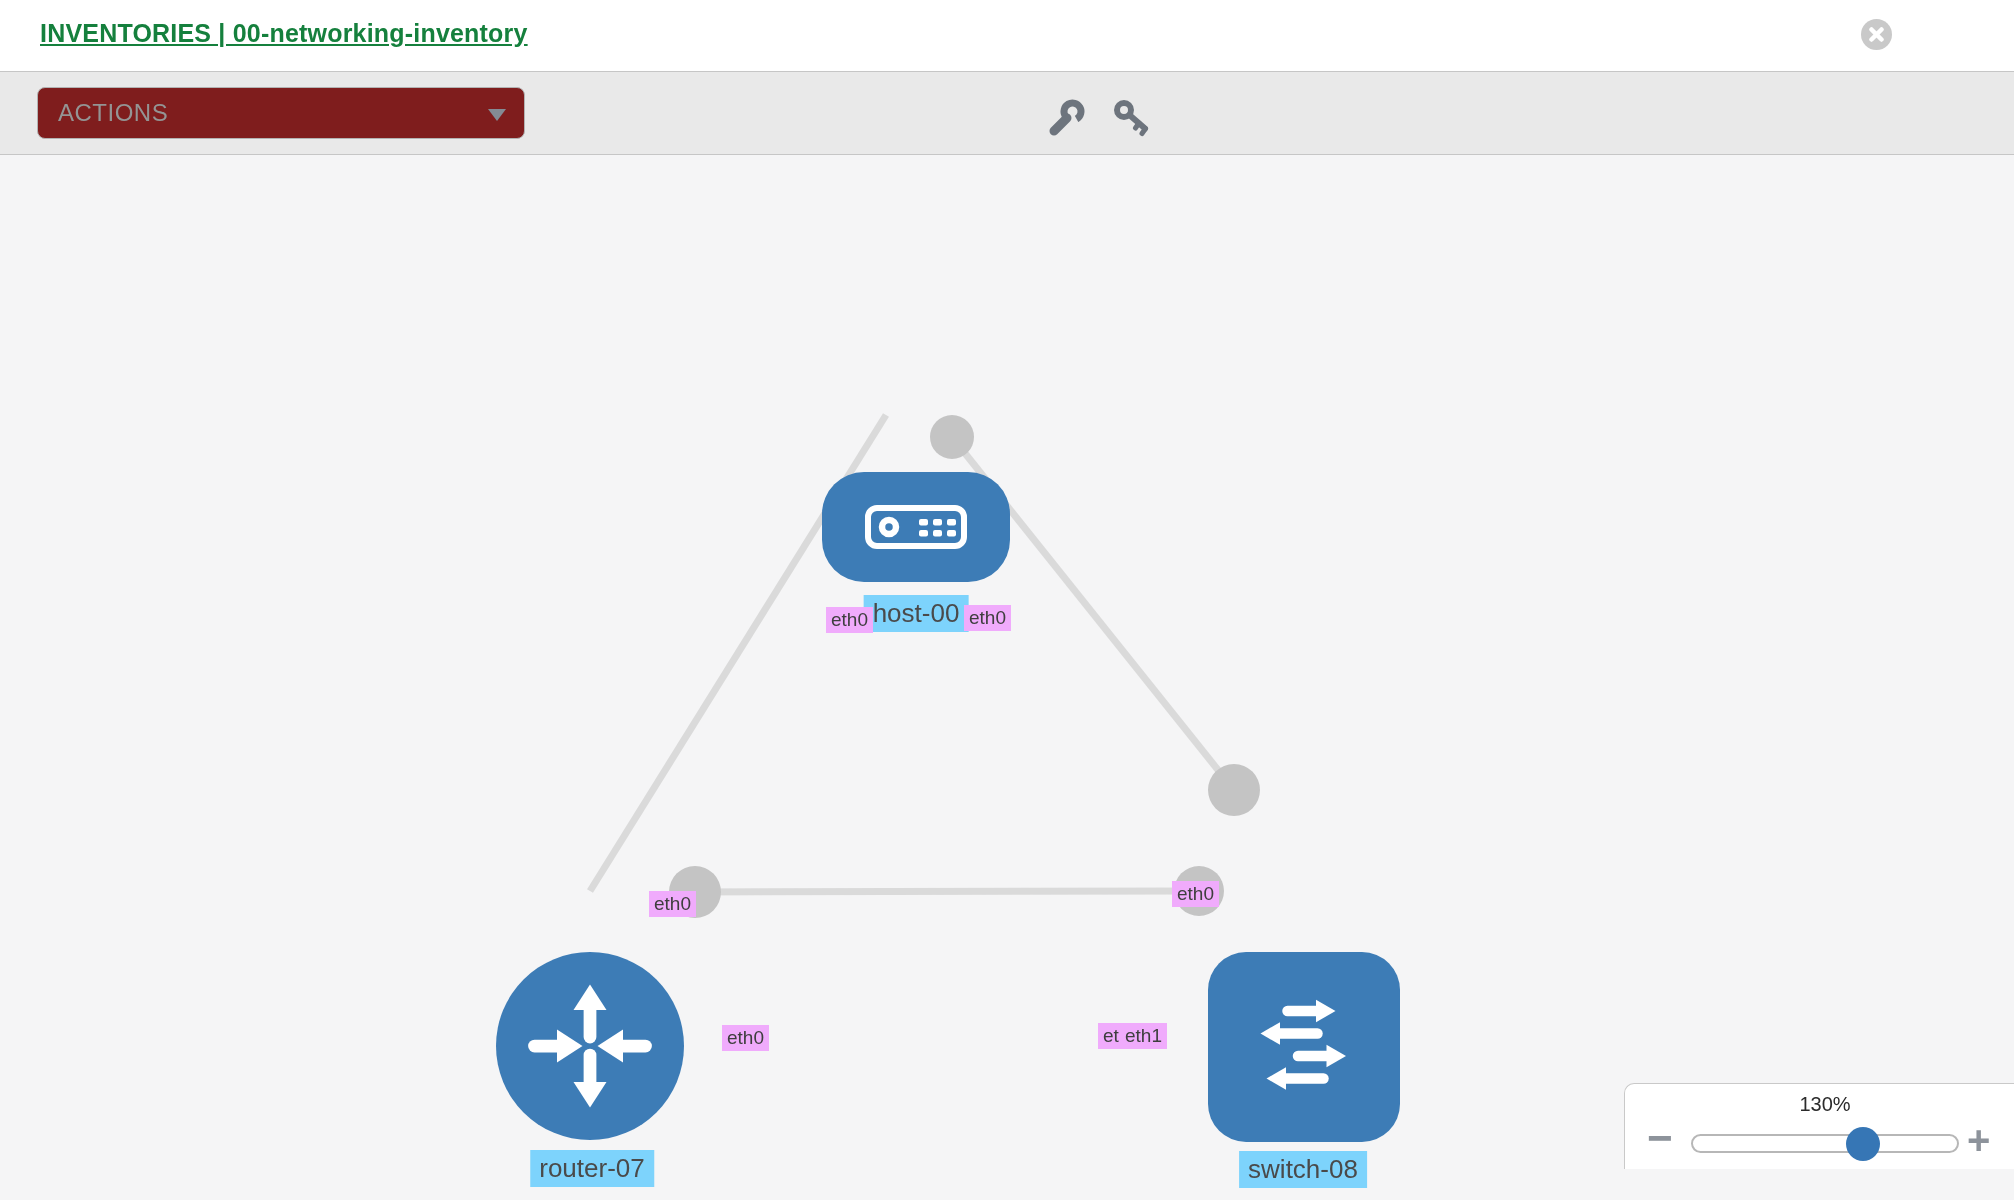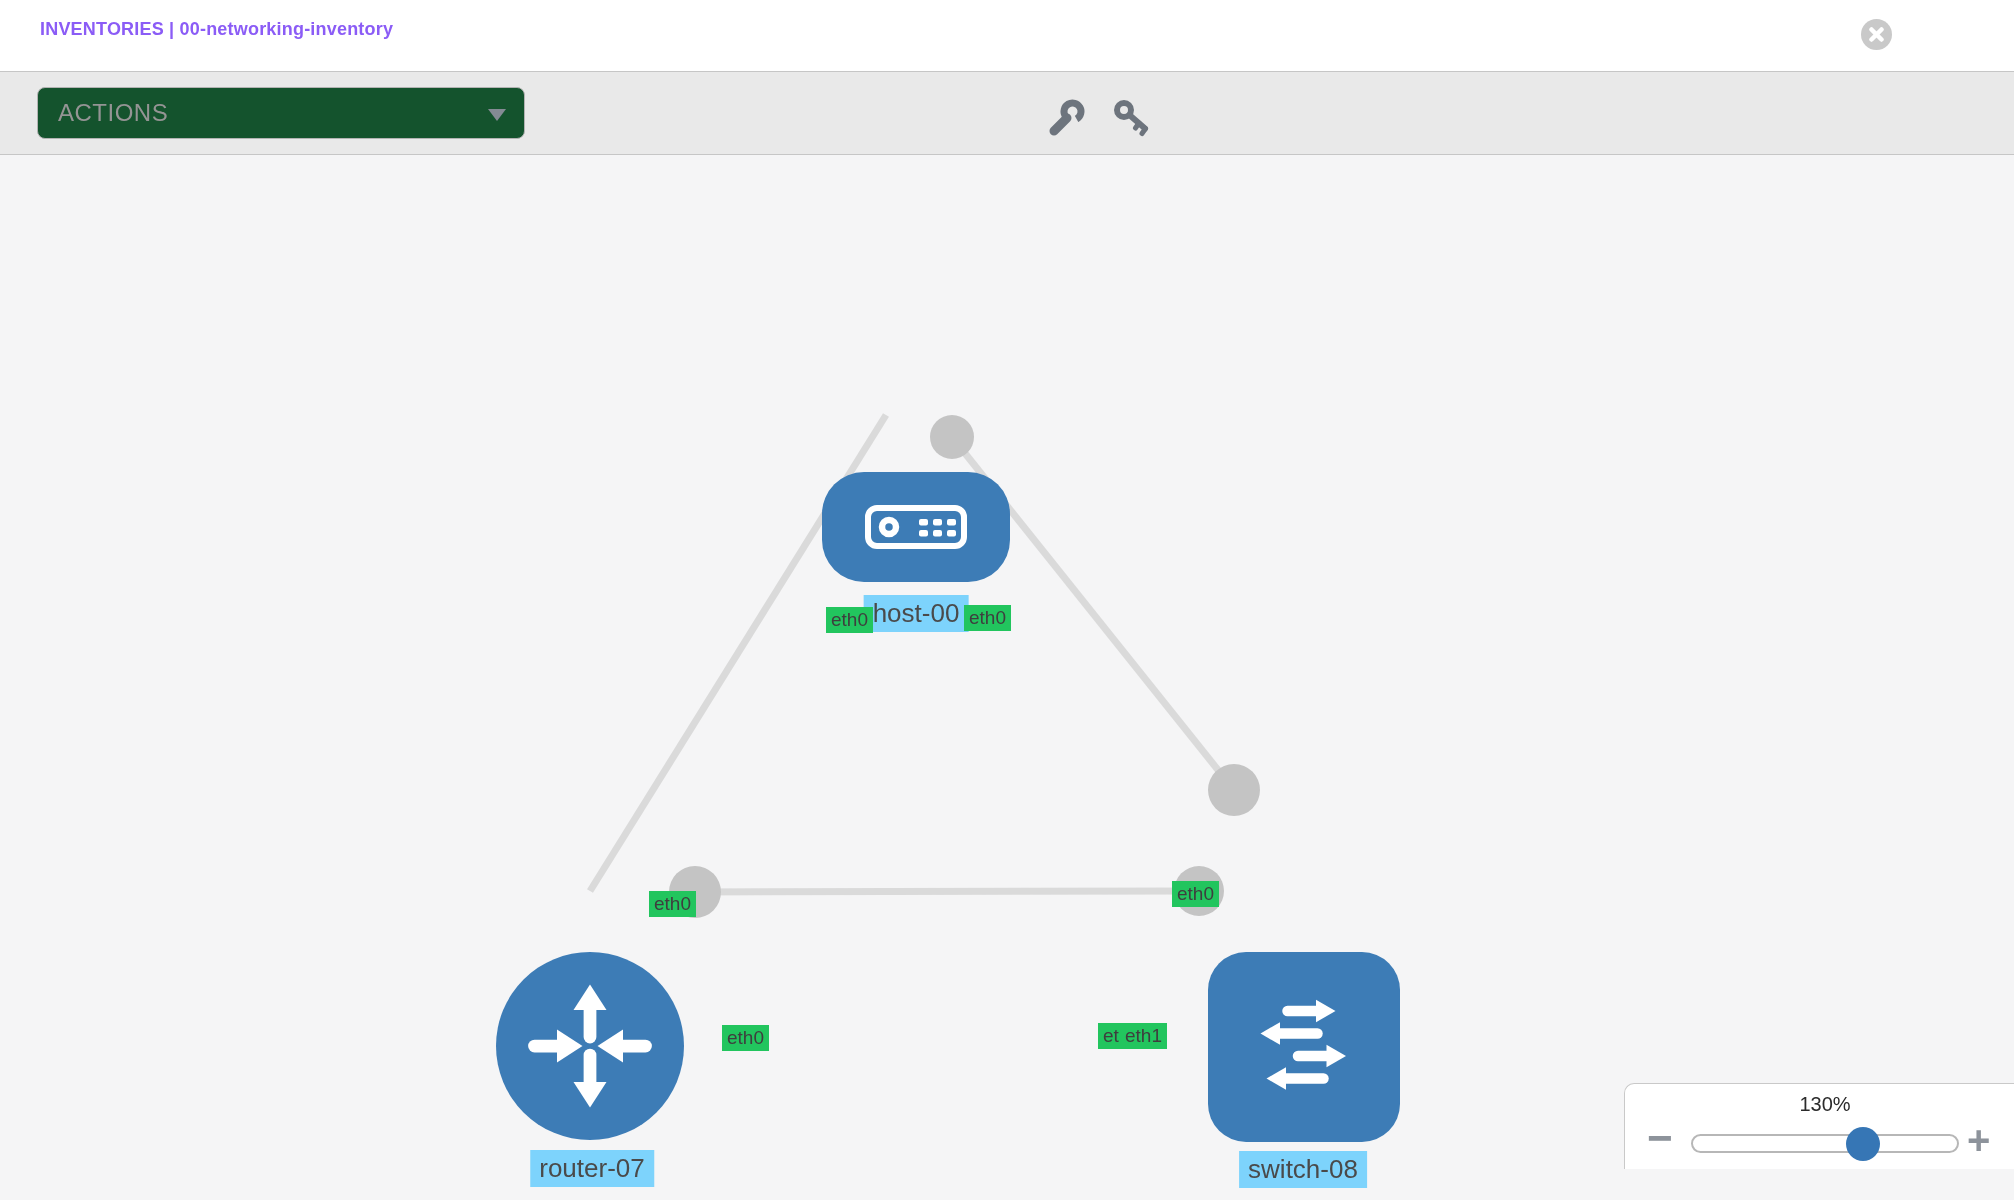--- a/index.html
+++ b/index.html
@@ -10,37 +10,37 @@
     position:relative;
   }
 
   
   .header {
     position:absolute; left:0; top:0; width:2014px; height:71px;
     background:#ffffff; z-index:10;
   }
   .page-title {
     position:absolute; left:40px; top:19px;
-    font-size:18px; font-weight:700; color:#8b5cf6; letter-spacing:.2px;
+    font-size:25px; font-weight:700; color:#15803d; letter-spacing:.2px;text-decoration:underline;
   }
   .close-btn {
     position:absolute; left:1861px; top:19px; width:31px; height:31px;
     border-radius:50%; background:#c9c9c9; cursor:pointer;
     display:flex; align-items:center; justify-content:center;
   }
 
   
   .toolbar {
     position:absolute; left:0; top:71px; width:2014px; height:84px;
     background:#e9e9e9; border-top:1px solid #c6c6c6; border-bottom:1px solid #c6c6c6;
     z-index:10;
   }
   .dropdown {
     position:absolute; top:15px; height:52px;
-    background:#14532d; border:1px solid #b3b3b3; border-radius:8px;
+    background:#7f1d1d; border:1px solid #b3b3b3; border-radius:8px;
     display:flex; align-items:center; padding:0 20px;
   }
   .dropdown .dd-label { font-size:24px; color:#949494; letter-spacing:.5px; }
   .caret {
     position:absolute; right:18px; top:21px;
     width:0; height:0;
     border-left:9px solid transparent; border-right:9px solid transparent;
     border-top:12px solid #848b94;
   }
   .actions-dd { left:37px; width:488px; }
@@ -57,21 +57,21 @@
   .node-host   { left:822px; top:317px; width:188px; height:110px; border-radius:42px; background:#3d7cb6; }
   .node-router { left:496px; top:797px; width:188px; height:188px; border-radius:50%;  background:#3d7cb6; }
   .node-switch { left:1208px; top:797px; width:192px; height:190px; border-radius:38px; background:#3d7cb6; }
 
   .node-label {
     position:absolute; z-index:3; background:#7dd3fc; color:#4a4a4a;
     font-size:26px; padding:3px 9px; white-space:nowrap; transform:translateX(-50%);
     cursor:default;
   }
   .port-label {
-    position:absolute; z-index:3; background:#22c55e; color:#3e3e3e;
+    position:absolute; z-index:3; background:#f0abfc; color:#3e3e3e;
     font-size:19px; padding:2px 5px; line-height:1.15; white-space:nowrap;
     cursor:default;
   }
 
   
   .zoom-panel {
     position:absolute; left:1624px; top:1083px; width:391px; height:86px;
     background:#ffffff; border:1px solid #c9c9c9; border-right:none; border-bottom:none;
     border-top-left-radius:10px; z-index:5;
   }

